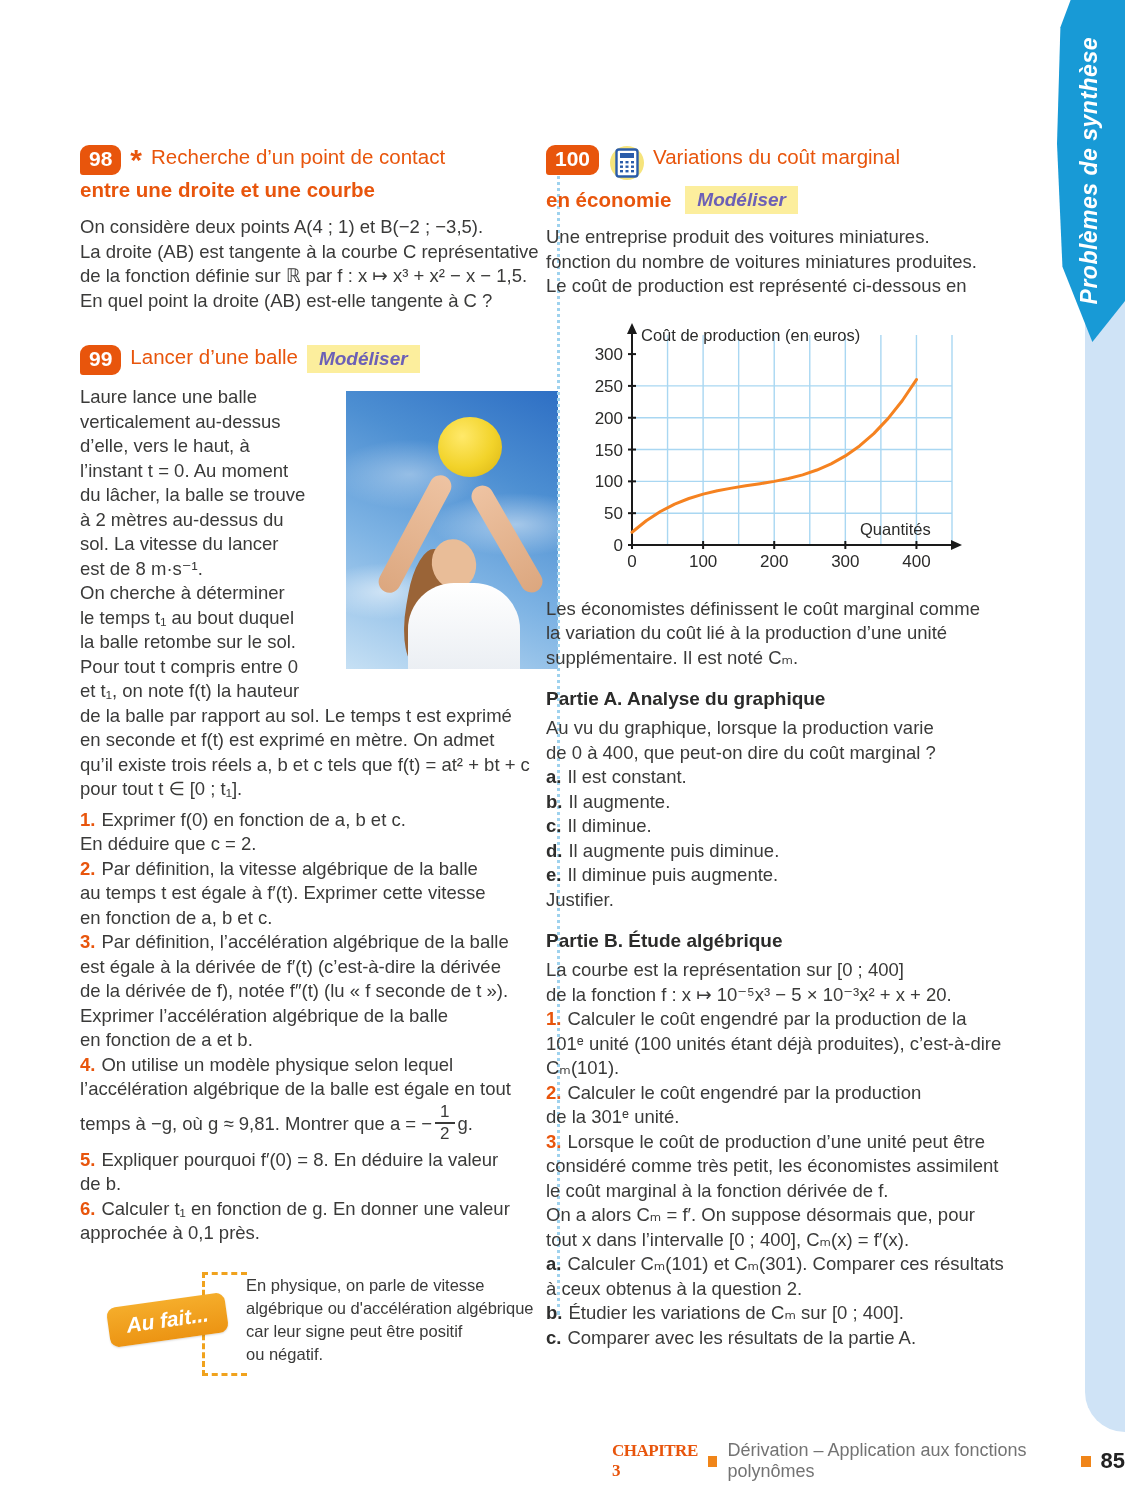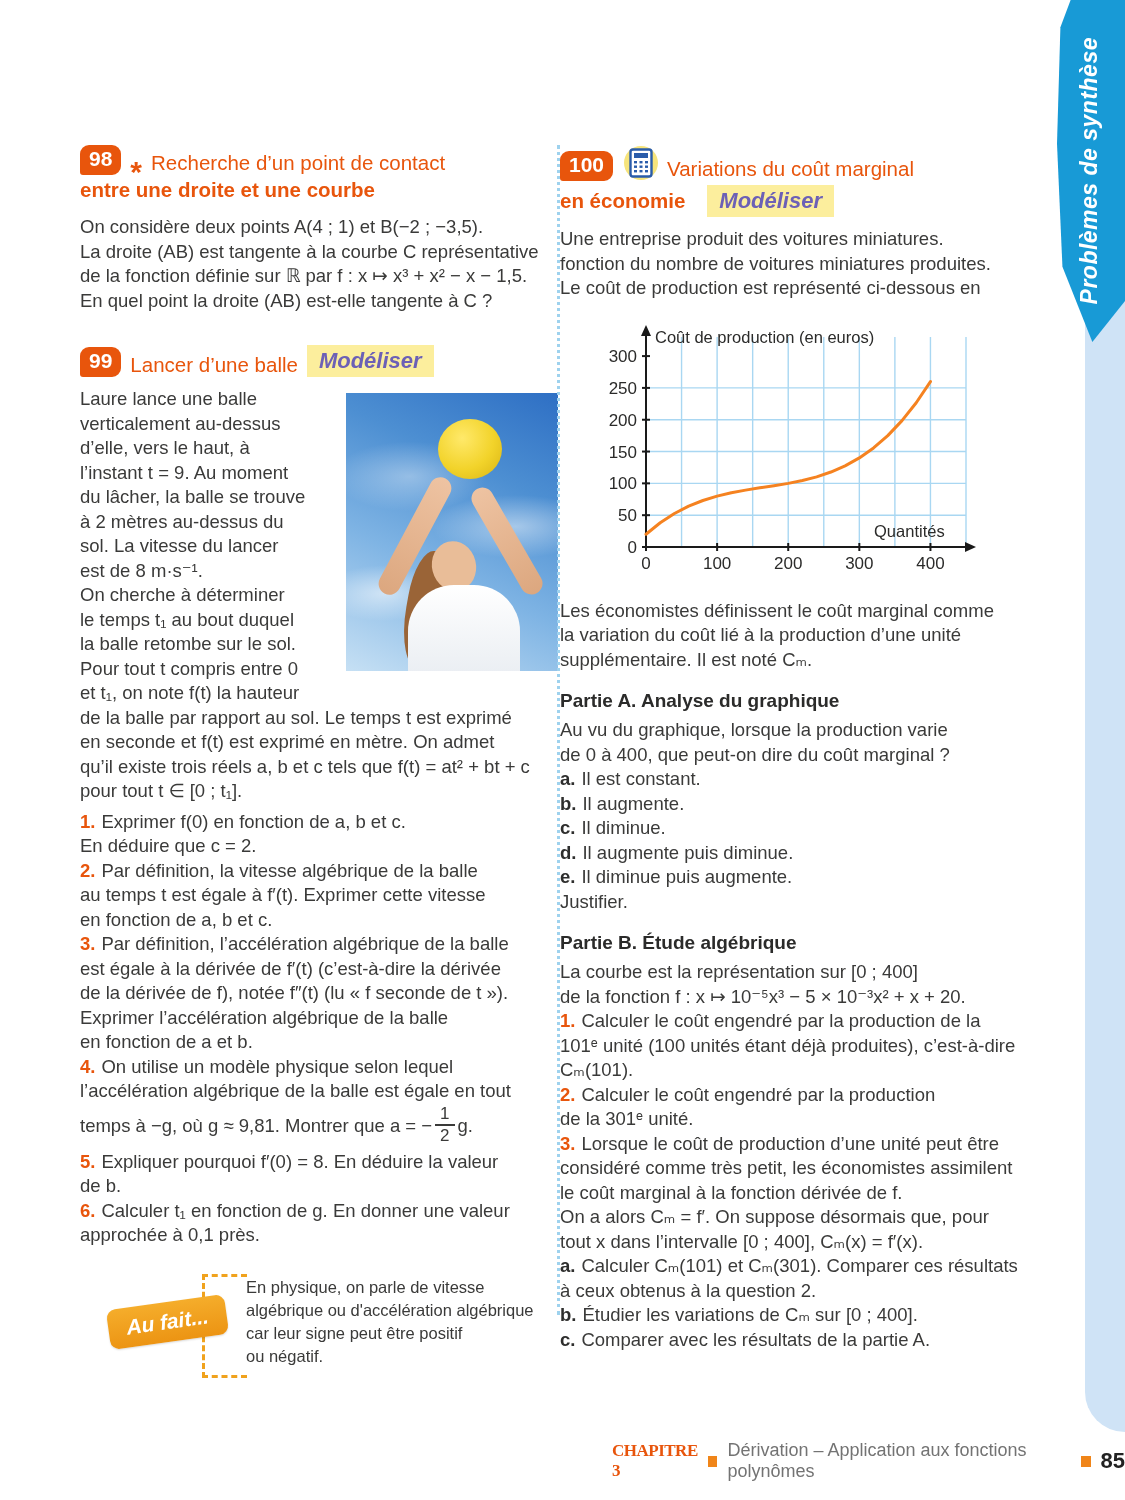--- a/index.html
+++ b/index.html
@@ -3,32 +3,32 @@
 <meta charset="utf-8">
 <style>
   html,body{margin:0;padding:0;}
   body{
     width:1125px;height:1500px;position:relative;background:#ffffff;
     font-family:"Liberation Sans","DejaVu Sans",sans-serif;
     color:#3a3a39;overflow:hidden;
   }
   .col{position:absolute;top:145px;}
   #col-left{left:80px;width:478px;}
-  #col-right{left:560px;width:472px;}
+  #col-right{left:546px;width:472px;}
   #divider{position:absolute;left:557px;top:145px;height:1170px;border-left:3px dotted #9ed2ee;}
 
   .tline{font-size:18.5px;line-height:24.5px;}
-  .exhead{display:flex;align-items:flex-end;gap:9px;}
+  .exhead{display:flex;align-items:flex-start;gap:9px;}
   .exnum{background:#e8550c;color:#fff;font-weight:bold;font-size:21px;
          padding:2px 9px 4px;border-radius:9px 9px 9px 3px;display:inline-block;}
   .star{color:#e8550c;font-size:30px;font-weight:bold;line-height:18px;position:relative;top:6px;}
   .extitle{color:#e8550c;font-weight:normal;font-size:20.5px;}
   .extitle2{color:#e8550c;font-weight:bold;font-size:20.5px;line-height:30px;}
   .modeliser{background:#fcee9d;color:#6c60b6;font-style:italic;font-weight:bold;
-             font-size:22px;padding:3px 12px;display:inline-block;}
+             font-size:19px;padding:3px 12px;display:inline-block;}
   .qn{color:#e8550c;font-weight:bold;margin-right:6px;}
   .okey{font-weight:bold;color:#2e2e2d;margin-right:6px;}
   .pblock{margin-top:10px;}
   .heading{font-weight:bold;color:#2b2b2a;font-size:19px;margin:18px 0 6px;}
 
   
   .photo{position:relative;float:right;width:212px;height:278px;margin:6px 0 18px 14px;
          overflow:hidden;background:
          radial-gradient(90px 40px at 18% 72%, rgba(255,255,255,.55), rgba(255,255,255,0) 70%),
          radial-gradient(120px 45px at 80% 48%, rgba(255,255,255,.45), rgba(255,255,255,0) 70%),
@@ -117,21 +117,21 @@
       <div class="arm left"></div>
       <div class="arm right"></div>
       <div class="head"></div>
       <div class="torso"></div>
       <div class="ball"></div>
     </div>
     <div>
         <div class="tline">Laure lance une balle</div>
         <div class="tline">verticalement au-dessus</div>
         <div class="tline">d’elle, vers le haut, à</div>
-        <div class="tline">l’instant t = 9. Au moment</div>
+        <div class="tline">l’instant t = 0. Au moment</div>
         <div class="tline">du lâcher, la balle se trouve</div>
         <div class="tline">à 2 mètres au-dessus du</div>
         <div class="tline">sol. La vitesse du lancer</div>
         <div class="tline">est de 8 m·s⁻¹.</div>
         <div class="tline">On cherche à déterminer</div>
         <div class="tline">le temps t₁ au bout duquel</div>
         <div class="tline">la balle retombe sur le sol.</div>
         <div class="tline">Pour tout t compris entre 0</div>
         <div class="tline">et t₁, on note f(t) la hauteur</div>
         <div class="tline">de la balle par rapport au sol. Le temps t est exprimé</div>
@@ -206,21 +206,21 @@
             <rect x="10.5" y="17.5" width="3" height="2.4"></rect>
             <rect x="16" y="17.5" width="3" height="2.4"></rect>
           <rect x="5" y="22" width="3" height="2.4"></rect>
             <rect x="10.5" y="22" width="3" height="2.4"></rect>
             <rect x="16" y="22" width="3" height="2.4"></rect>
         </g>
       </svg>
     </span>
     <span class="extitle">Variations du coût marginal</span>
   </div>
-  <div style="display:flex;align-items:center;gap:22px;margin-top:4px;">
+  <div style="display:flex;align-items:center;gap:14px;margin-top:4px;">
     <span class="extitle2">en économie</span>
     <span class="modeliser">Modéliser</span>
   </div>
 
   <div class="pblock">
       <div class="tline">Une entreprise produit des voitures miniatures.</div>
       <div class="tline">fonction du nombre de voitures miniatures produites.</div>
       <div class="tline">Le coût de production est représenté ci-dessous en</div>
     </div>
 

